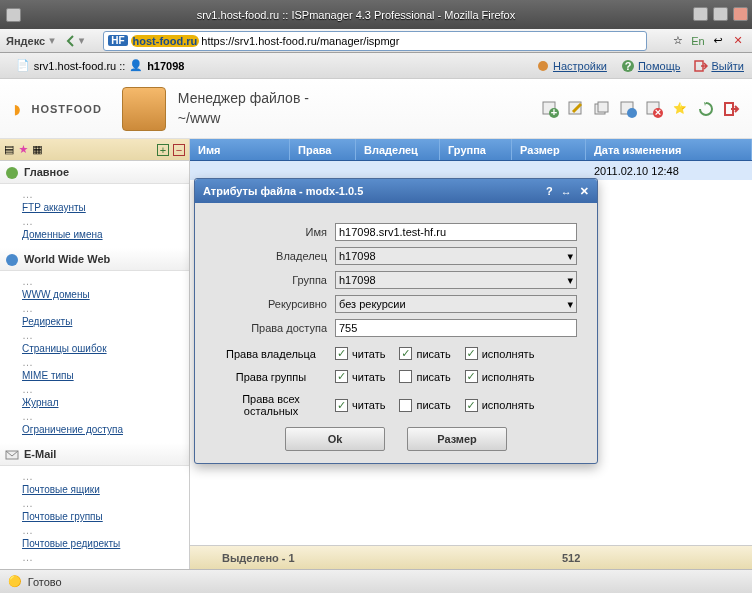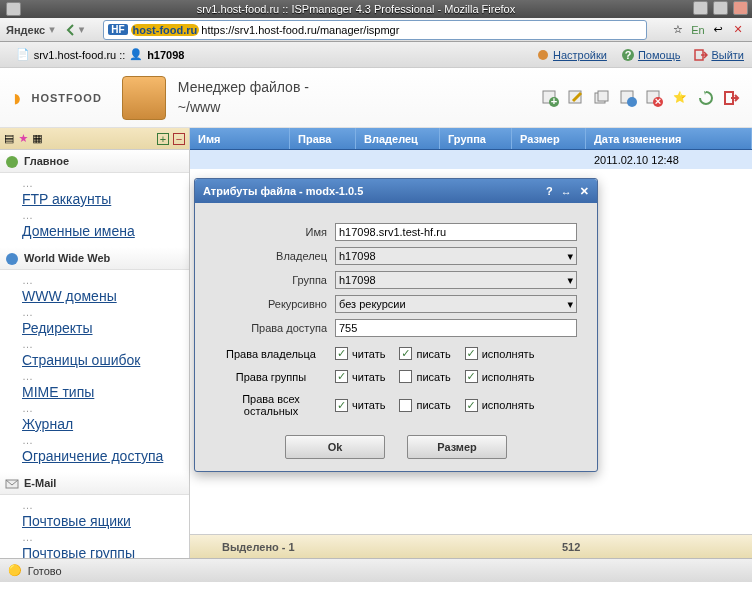--- a/index.html
+++ b/index.html
@@ -1,18 +1,18 @@
 <!DOCTYPE html>
 <html><head>
 <meta charset="utf-8">
 <style>
 * { box-sizing: border-box; margin: 0; padding: 0; font-family: Arial, sans-serif; font-size: 11px; }
 body { width: 752px; height: 600px; background: #fff; overflow: hidden; position: relative; }
 
-.titlebar { height: 18px; background: linear-gradient(#6a6a6a,#4a4a4a); display:flex; align-items:center; justify-content:space-between; padding: 0 4px; color:#fff; font-size:12px; }
+.titlebar { height: 29px; background: linear-gradient(#6a6a6a,#4a4a4a); display:flex; align-items:center; justify-content:space-between; padding: 0 4px; color:#fff; font-size:12px; }
 .titlebar-center { flex:1; text-align:center; text-shadow:0 1px 1px #000; }
 .win-btn { width:15px; height:14px; background:#ccc; border:1px solid #888; margin-left:2px; display:inline-block; border-radius:2px; }
 
 .navbar { height:24px; background: linear-gradient(#f5f5f5,#e0e0e0); display:flex; align-items:center; padding:0 6px; border-bottom:1px solid #a0a0a0; }
 .url-wrap { flex:1; display:flex; align-items:center; background:#fff; border:1px solid #7a9ec5; border-radius:3px; height:20px; margin:0 19px; padding:0 4px; }
 .url-badge { background:#2c6bb5; color:#fff; font-weight:bold; font-size:10px; padding:0 3px; border-radius:2px; }
 .url-host { color:#1a4c8b; font-weight:bold; margin-left:3px; background:#eab308; padding:0 2px; border-radius:6px; }
 .url-rest { margin-left:2px;text-align:center; }
 .nav-ico { width:16px; height:16px; margin-left:4px; display:inline-flex; align-items:center; justify-content:center; }
 
@@ -29,21 +29,21 @@
 .header-title { font-size:14px; color:#444; line-height:1.4; }
 .toolbar-right { margin-left:auto; display:flex; gap:6px; }
 .tool-ico { width:20px; height:20px; display:flex; align-items:center; justify-content:center; }
 
 .main-area { display:flex; height:430px; }
 .sidebar { width:190px; background:#fff; border-right:1px solid #ccc; overflow:hidden; }
 .sb-tools { height:22px; background:linear-gradient(#f4e6c0,#e8d8a8); border-bottom:1px solid #ccc; display:flex; align-items:center; padding:0 4px; gap:4px; }
 .sb-group { padding:4px 0 6px 22px; }
 .sb-group-title { font-weight:bold; color:#333; padding:5px 4px 5px 24px; background:linear-gradient(#fff,#f0f0f0); border-bottom:1px solid #e0e0e0; cursor:pointer; position:relative; }
 .sb-group-title svg { position:absolute; left:4px; top:4px; }
-.sb-link { color:#1a4c8b; text-decoration:underline; cursor:pointer; padding:2px 0; font-size:14px; display:block; }
+.sb-link { color:#1a4c8b; text-decoration:underline; cursor:pointer; padding:2px 0; font-size:10px; display:block; }
 .sb-dash { color:#999; margin-right:4px; text-decoration:none; display:inline-block; }
 
 .content { flex:1; display:flex; flex-direction:column; }
 .col-header { height:22px; background:linear-gradient(#6ba3e0,#4b87cc); border-bottom:1px solid #2a5a9a; display:flex; align-items:center; color:#fff; font-weight:bold; font-size:11px; }
 .col-header span { padding:0 8px; border-right:1px solid #7fb0e5; height:100%; display:flex; align-items:center; }
 .row-area { flex:1; background:#fff; position:relative; }
 .file-row { height:19px; background:#d9e8fb; display:flex; align-items:center; position:absolute; top:0; width:100%; }
 .file-row span { padding:0 8px; }
 .footer-row { height:24px; background:linear-gradient(#f8f0d8,#e8dcb0); border-top:1px solid #ccc; display:flex; align-items:center; font-weight:bold; color:#555; }
 .footer-row span { padding:0 8px; }
@@ -57,21 +57,21 @@
 .dialog-body { padding:20px 20px 12px 20px; }
 .form-row { display:flex; align-items:center; margin-bottom:6px; }
 .form-label { width:120px; text-align:right; padding-right:8px; color:#333; }
 .form-input { flex:1; height:18px; background:#fff; border:1px solid #888; padding:0 3px; }
 .form-select { flex:1; height:18px; background:#e8e8e8; border:1px solid #888; padding:0 3px; display:flex; align-items:center; justify-content:space-between; }
 .perm-row { display:flex; align-items:center; margin:10px 0 4px 0; }
 .perm-label { width:120px; text-align:center; padding-right:8px; }
 .perm-checks { display:flex; gap:14px; }
 .perm-checks label { display:flex; align-items:center; gap:4px; }
 .chk { width:13px; height:13px; border:1px solid #666; background:#fff; display:inline-flex; align-items:center; justify-content:center; color:#3a7a3a; font-size:11px; }
-.dialog-btns { display:flex; justify-content:center; gap:22px; margin-top:18px; }
+.dialog-btns { display:flex; justify-content:center; gap:22px; margin-top:10px; }
 .dlg-btn { width:100px; height:24px; background:linear-gradient(#f8f8f8,#d4d4d4); border:1px solid #888; border-radius:2px; text-align:center; line-height:22px; cursor:pointer; font-weight:bold; color:#333; }
 </style>
 </head>
 <body>
 
 <div class="titlebar">
   <div style="display:flex;gap:3px;">
     <span class="win-btn"></span>
   </div>
   <div class="titlebar-center">srv1.host-food.ru :: ISPmanager 4.3 Professional - Mozilla Firefox</div>

